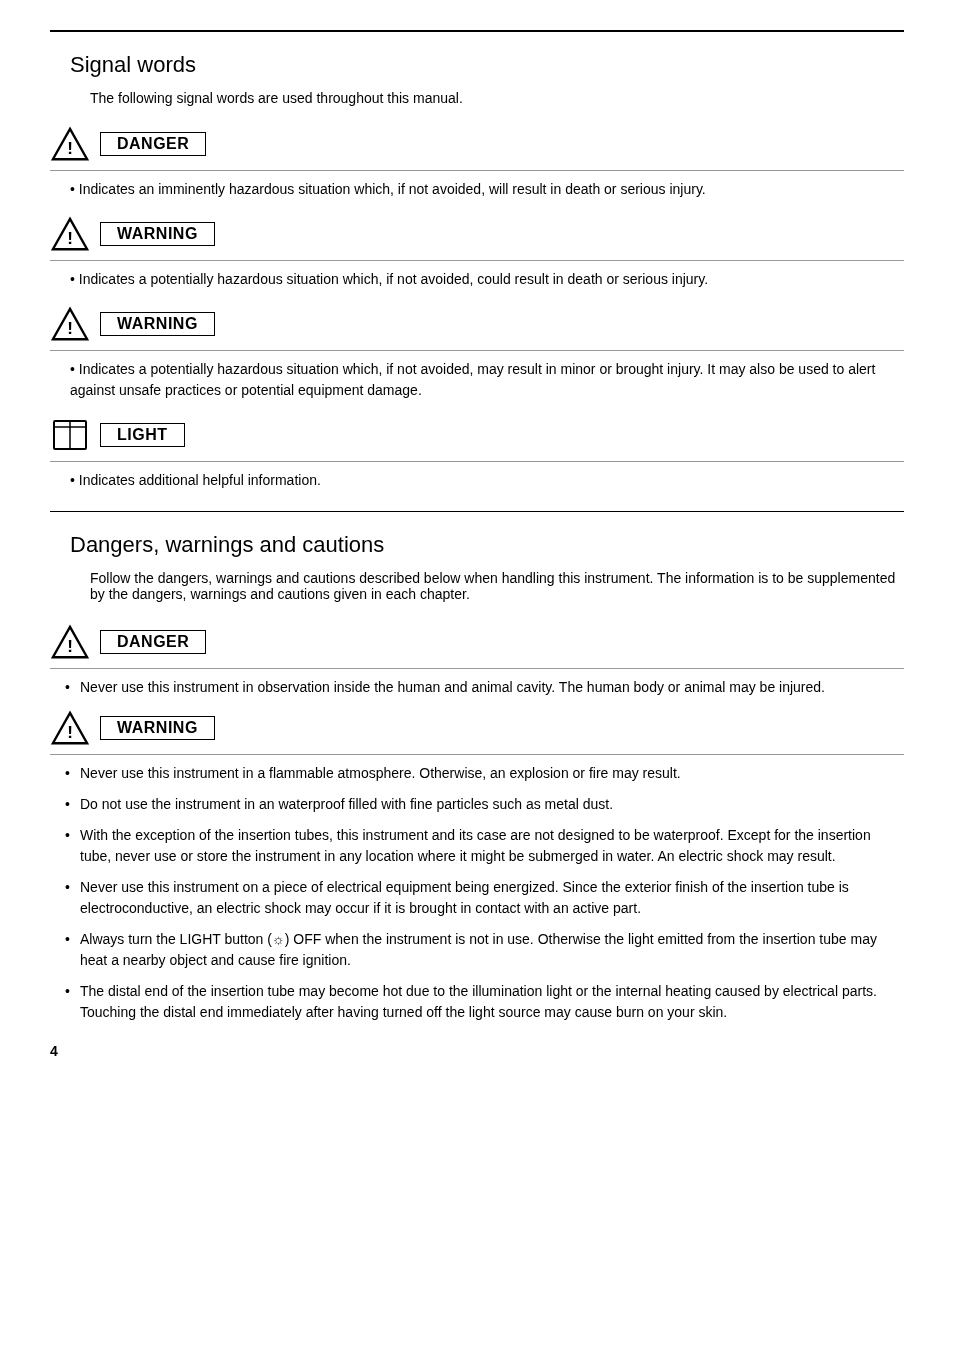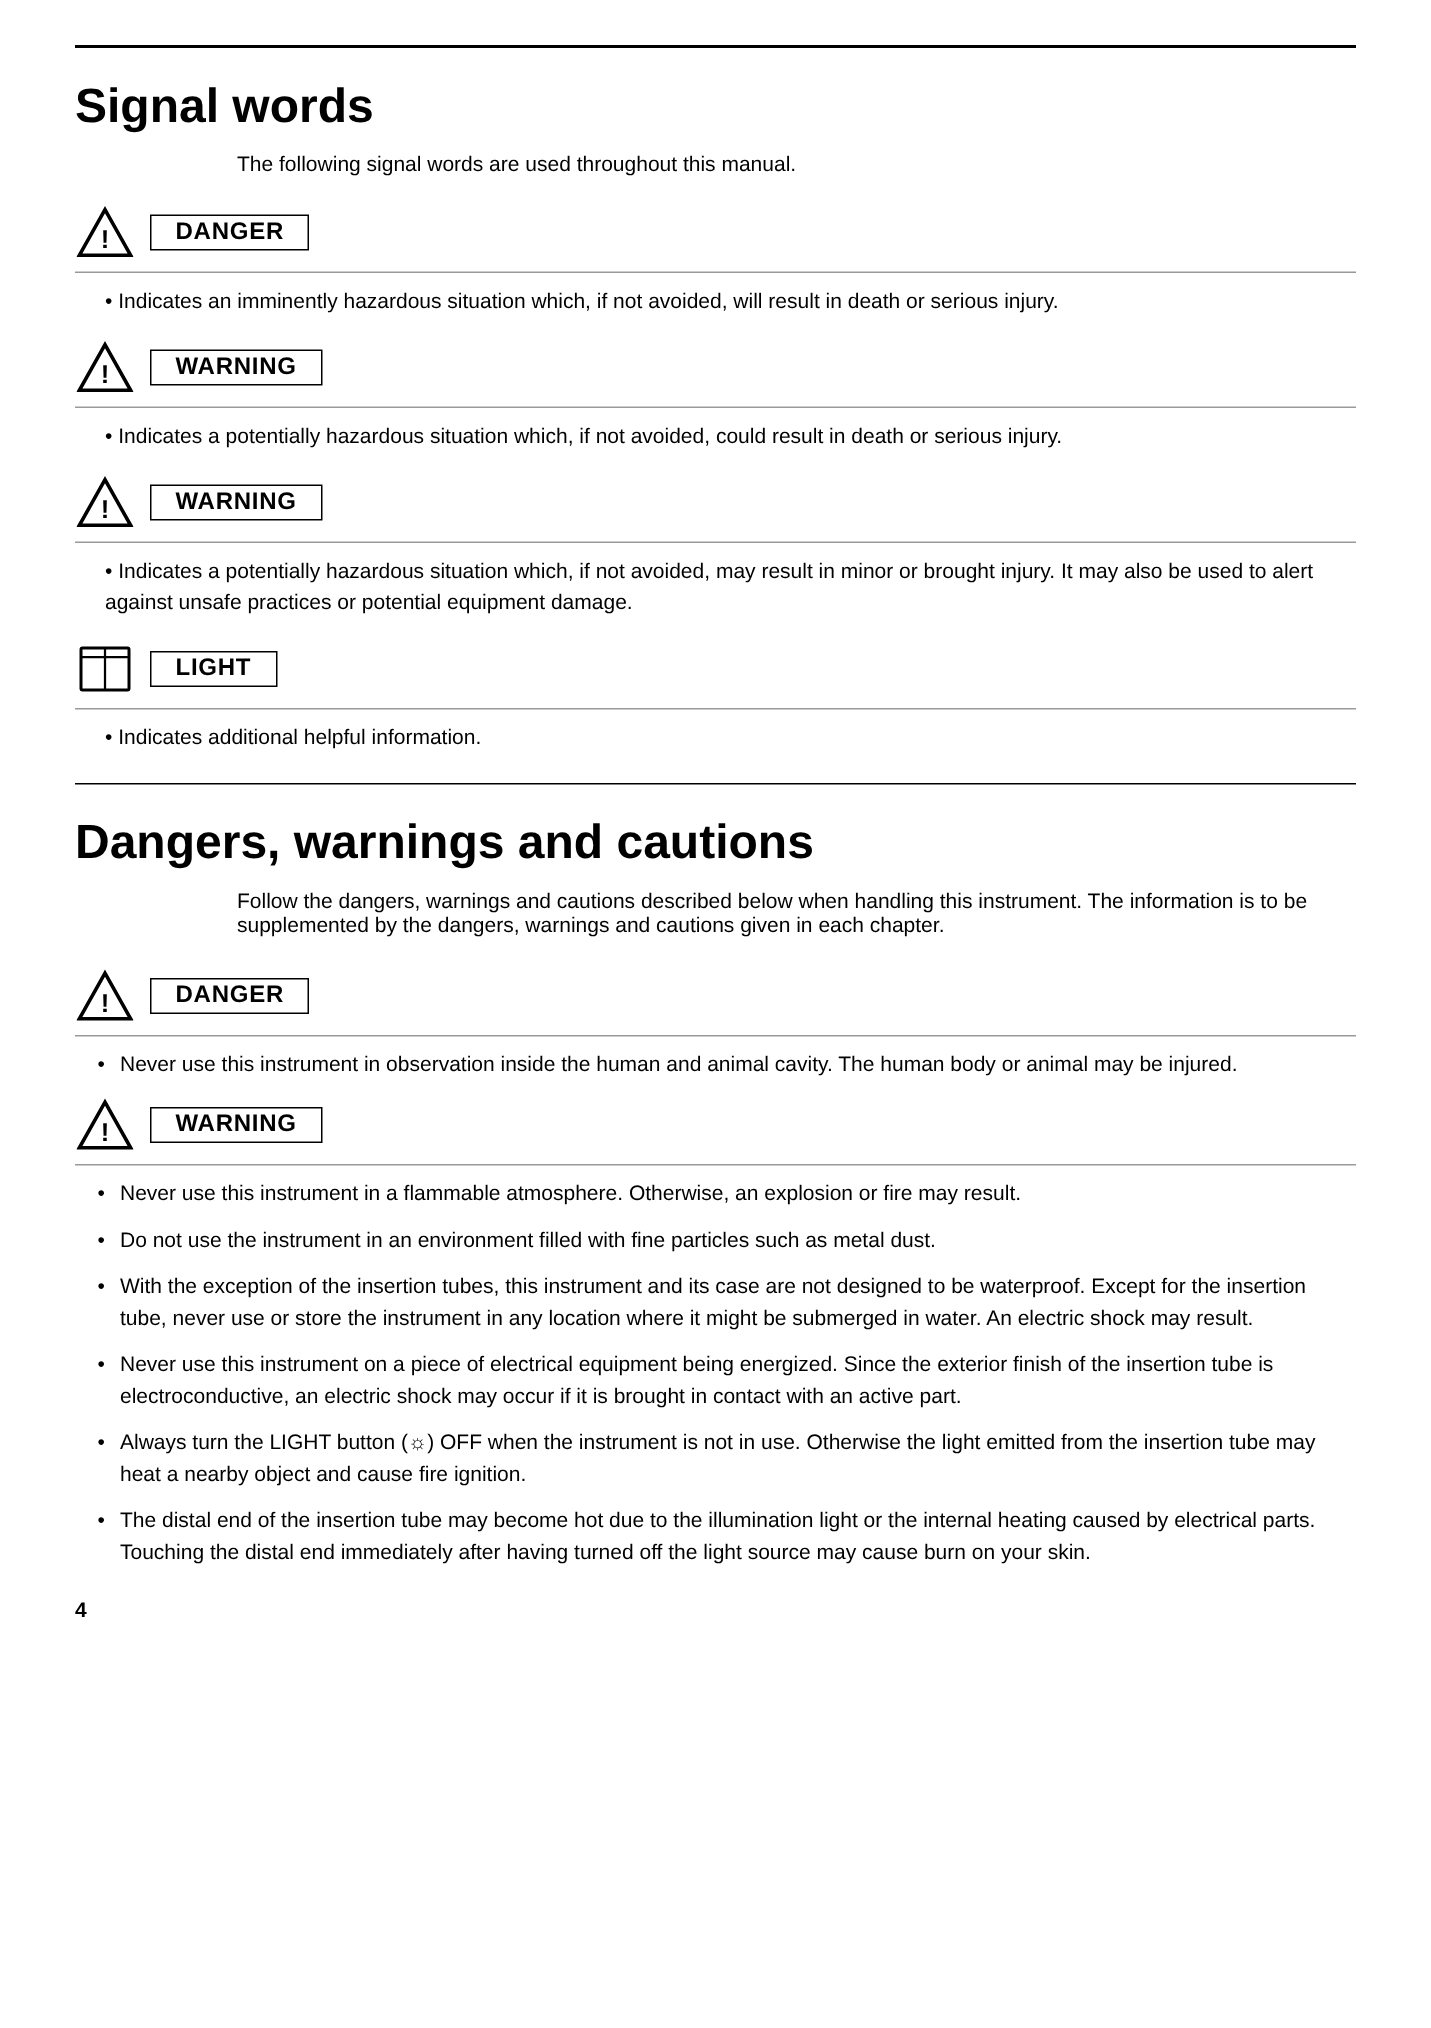--- a/index.html
+++ b/index.html
@@ -17,27 +17,28 @@
       min-height: 1352px;
       padding: 30px 50px 40px 50px;
     }
 
     .top-border {
       border-top: 2px solid #000;
       margin-bottom: 20px;
     }
 
     h1.section-title {
-      font-size: 32px;
-      font-weight: bold;
+      font-size: 22px;
+      font-weight: normal;
       margin-bottom: 12px;
+      margin-left: 20px;
     }
 
     .intro-text {
-      margin-left: 108px;
+      margin-left: 40px;
       margin-bottom: 18px;
       font-size: 14px;
     }
 
     .signal-block {
       margin-bottom: 10px;
     }
 
     .signal-header {
       display: flex;
@@ -246,21 +247,21 @@
       <div class="signal-icon">
         <svg viewBox="0 0 40 36" xmlns="http://www.w3.org/2000/svg">
           <polygon points="20,2 38,34 2,34" fill="none" stroke="#000" stroke-width="2.5"></polygon>
           <text x="20" y="29" text-anchor="middle" font-size="18" font-weight="bold" fill="#000">!</text>
         </svg>
       </div>
       <span class="signal-label warning-label">WARNING</span>
     </div>
     <div class="bullet-list">
       <div class="bullet-item">Never use this instrument in a flammable atmosphere. Otherwise, an explosion or fire may result.</div>
-      <div class="bullet-item">Do not use the instrument in an environment filled with fine particles such as metal dust.</div>
+      <div class="bullet-item">Do not use the instrument in an waterproof filled with fine particles such as metal dust.</div>
       <div class="bullet-item">With the exception of the insertion tubes, this instrument and its case are not designed to be waterproof. Except for the insertion tube, never use or store the instrument in any location where it might be submerged in water. An electric shock may result.</div>
       <div class="bullet-item">Never use this instrument on a piece of electrical equipment being energized. Since the exterior finish of the insertion tube is electroconductive, an electric shock may occur if it is brought in contact with an active part.</div>
       <div class="bullet-item">Always turn the LIGHT button (☼) OFF when the instrument is not in use. Otherwise the light emitted from the insertion tube may heat a nearby object and cause fire ignition.</div>
       <div class="bullet-item">The distal end of the insertion tube may become hot due to the illumination light or the internal heating caused by electrical parts. Touching the distal end immediately after having turned off the light source may cause burn on your skin.</div>
     </div>
   </div>
 </div>
 
 <div class="page-number">4</div>
 

